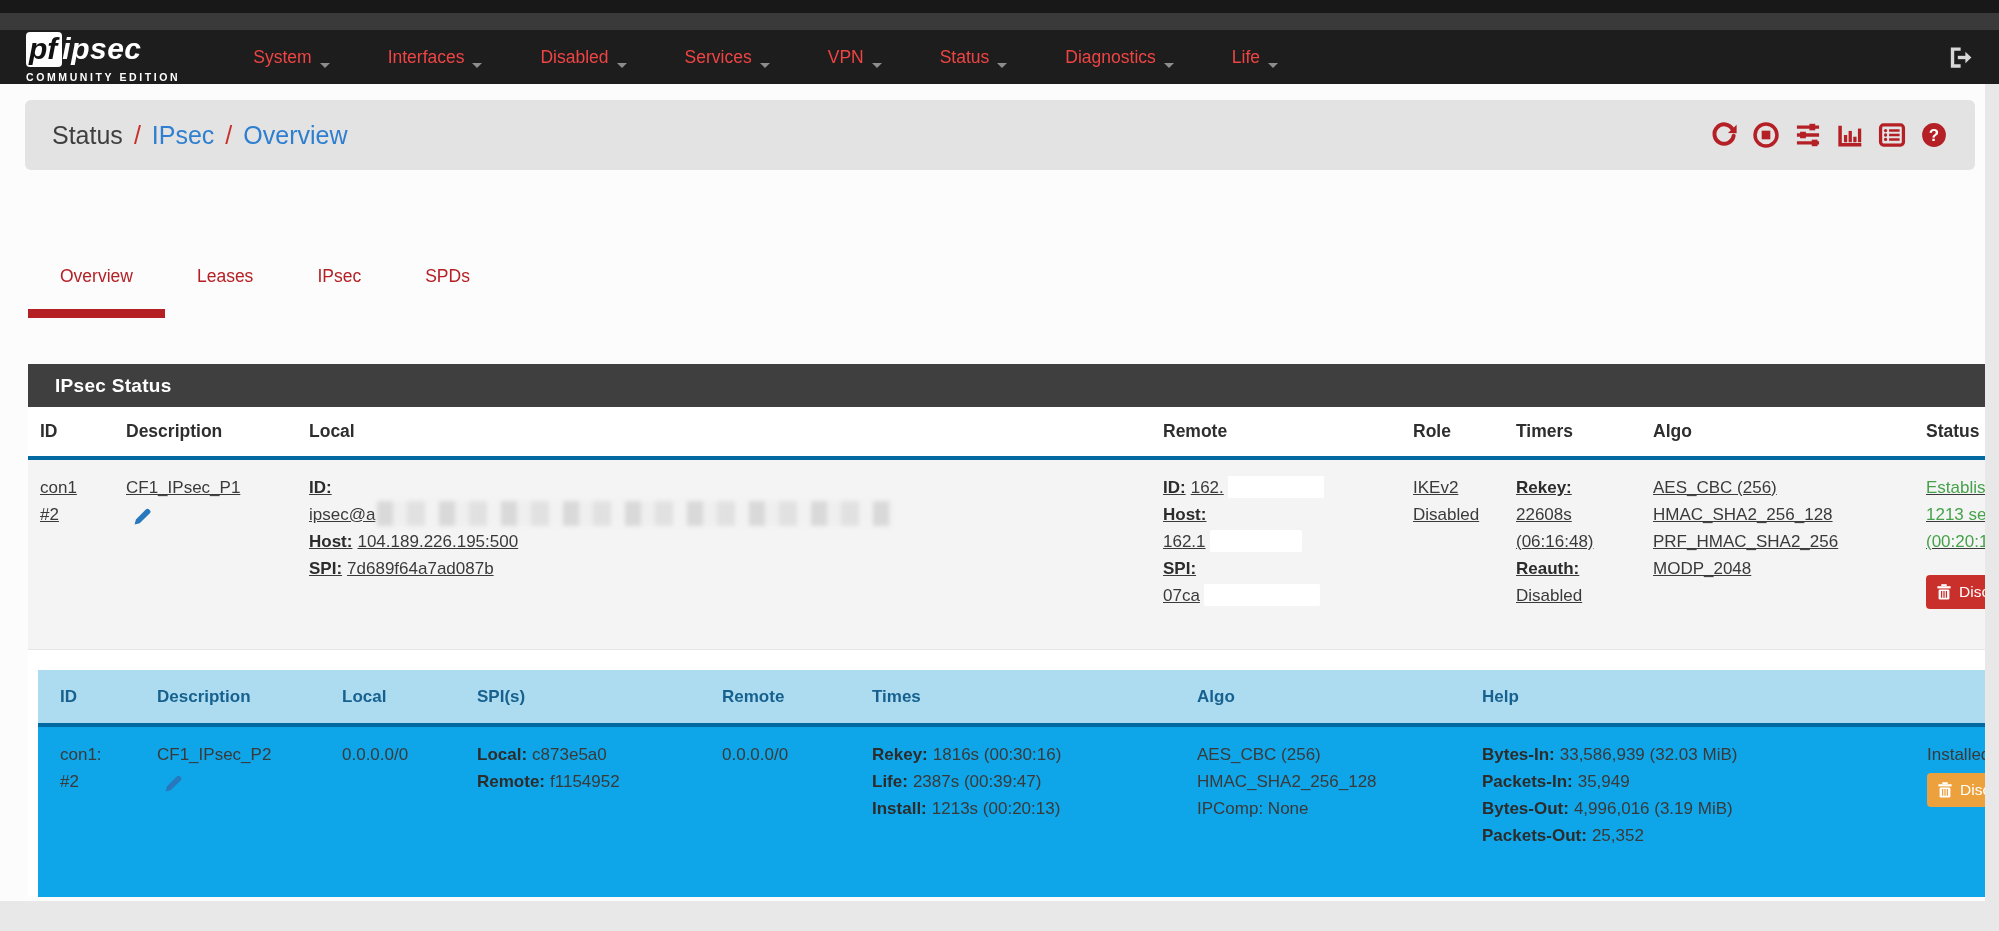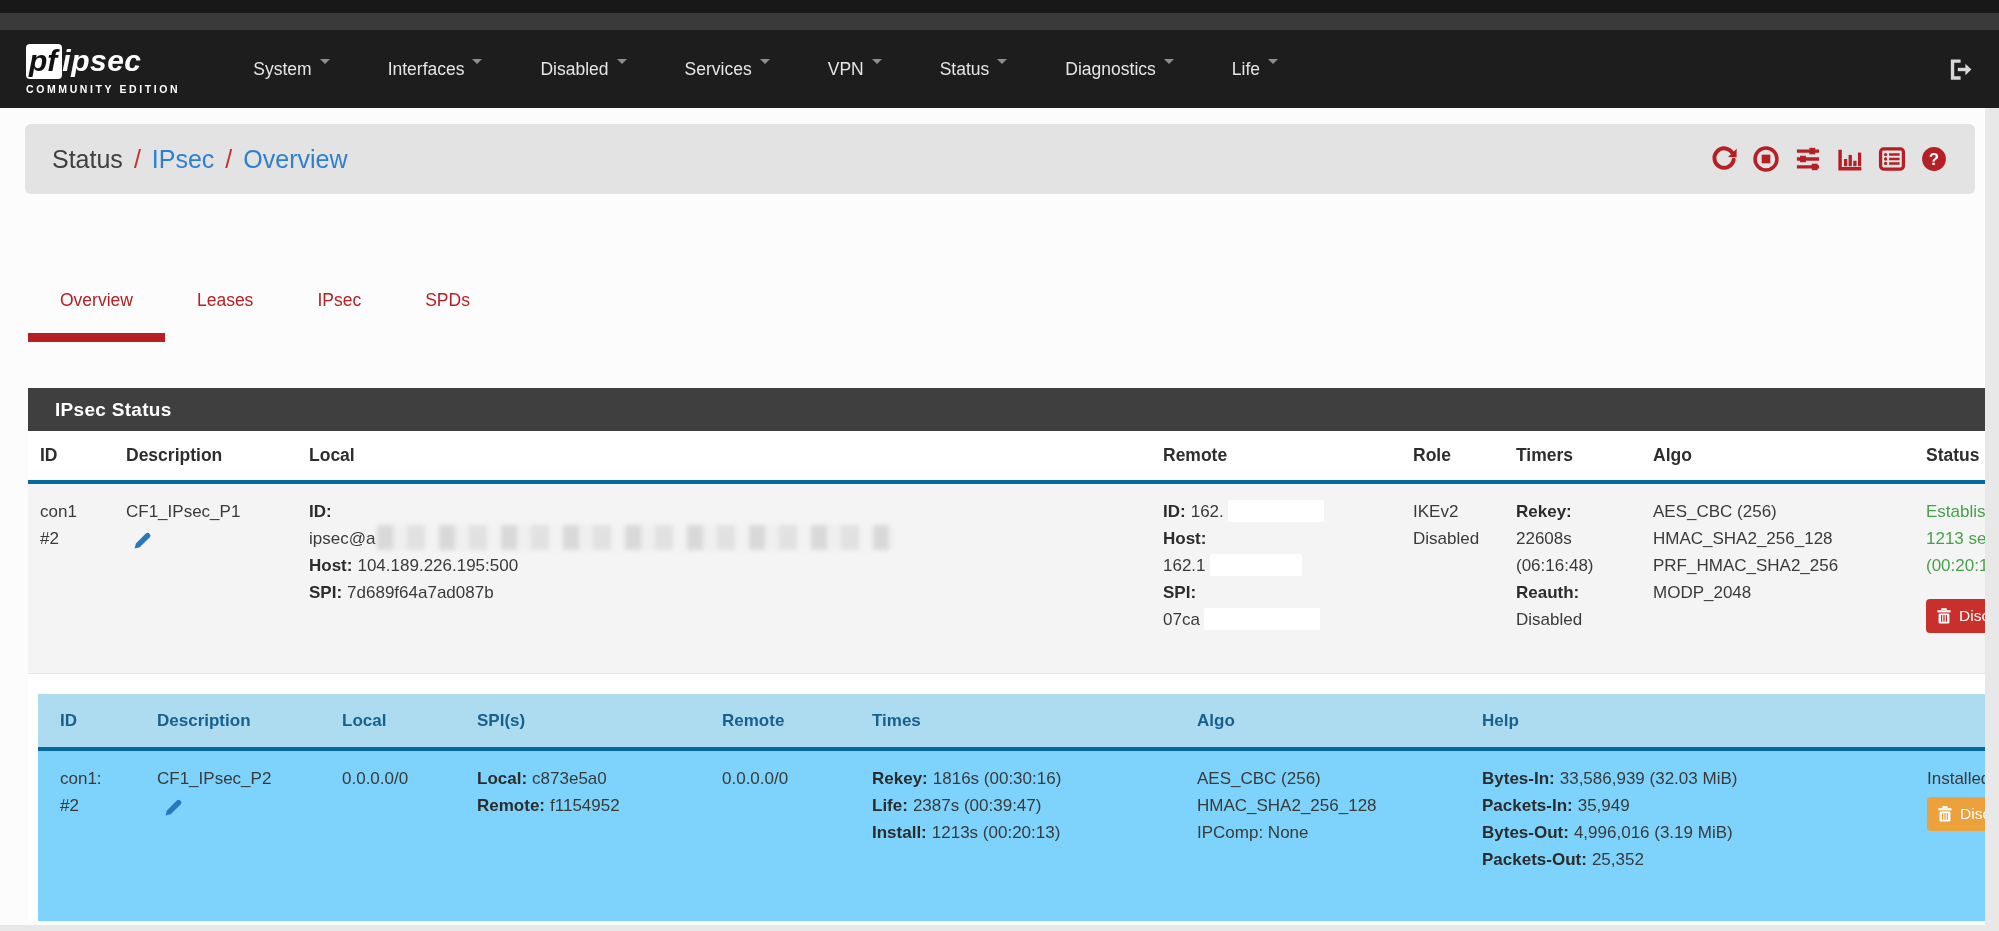--- a/index.html
+++ b/index.html
@@ -8,35 +8,35 @@
     font-family:"Liberation Sans", sans-serif;
     background:#e8e8e8;
     position:relative;
     color:#3a3a3a;
   }
 
   
   .strip1 { height:13px; background:#181818; }
   .strip2 { height:17px; background:#3a3a3a; }
   .navbar {
-    height:78px; background:#1d1d1d;
+    height:54px; background:#1d1d1d;
     display:flex; align-items:center; padding:0 26px;
   }
   .brand { display:flex; flex-direction:column; margin-right:44px; cursor:pointer; }
   .brand-line { display:flex; align-items:baseline; }
   .brand-pf {
     background:#fff; color:#111; font-weight:bold; font-style:italic;
     font-size:30px; line-height:30px; padding:2px 5px 3px 3px; border-radius:4px;
   }
   .brand-sense { color:#fff; font-weight:bold; font-style:italic; font-size:30px; letter-spacing:0.5px; }
   .brand-edition { color:#fff; font-size:10.5px; letter-spacing:2.6px; font-weight:bold; margin-top:4px; }
   .nav-menu { display:flex; align-items:center; }
   .nav-item {
-    color:#e5e5e5; font-size:17.5px; padding:0 29px; cursor:pointer;
-    display:flex; align-items:flex-start; white-space:nowrap;
+    color:#ef4444; font-size:17.5px; padding:0 29px; cursor:pointer;
+    display:flex; align-items:flex-end; white-space:nowrap;
   }
   .caret {
     display:inline-block; margin-left:8px; width:0; height:0;
     border-left:5px solid transparent; border-right:5px solid transparent;
     border-top:5px solid #8d8d8d;
   }
   .nav-spacer { flex:1; }
   .logout { cursor:pointer; display:flex; align-items:center; }
 
   
@@ -68,30 +68,30 @@
     font-weight:bold; font-size:19px; line-height:43px; padding-left:27px;
     letter-spacing:0.3px;
   }
   table { border-collapse:collapse; table-layout:fixed; }
   .ptable { width:2126px; background:#fff; }
   .ptable thead th {
     text-align:left; font-size:17.5px; color:#2e2e2e; padding:14px 12px;
     border-bottom:4px solid #0369a1; background:#fff; font-weight:bold;
   }
   .ptable td { vertical-align:top; font-size:17px; line-height:27px; padding:14px 12px 40px; }
-  .prow td { background:#f4f4f4; border-bottom:1px solid #e6e6e6; }
+  .prow td { background:#f4f4f4; border-bottom:1px solid #e6e6e6;text-decoration:underline; }
   .lbl { font-weight:bold; color:#2c2c2c; margin-right:5px; }
 
   .nest-cell { padding:20px 0 0 10px !important; background:#fff; }
   .ctable { width:2117px; }
   .ctable thead th {
     text-align:left; font-size:17px; color:#17618f; font-weight:bold;
     background:#addcf1; padding:13px 12px;
   }
-  .ctable td { vertical-align:top; font-size:17px; line-height:27px; padding:14px 12px 48px; background:#7dd3fc; }
+  .ctable td { vertical-align:top; font-size:17px; line-height:27px; padding:14px 12px 48px; background:#0ea5e9; }
   .first-col { padding-left:22px !important; }
 
   .status-green { color:#46a24a; }
 
   .pencil { margin:5px 0 0 6px; cursor:pointer; display:inline-block; }
 
   .btn {
     display:inline-flex; align-items:center; gap:8px; border:none;
     border-radius:4px; color:#fff; font-size:15.5px; padding:8px 11px;
     cursor:pointer; white-space:nowrap; font-family:"Liberation Sans",sans-serif;

